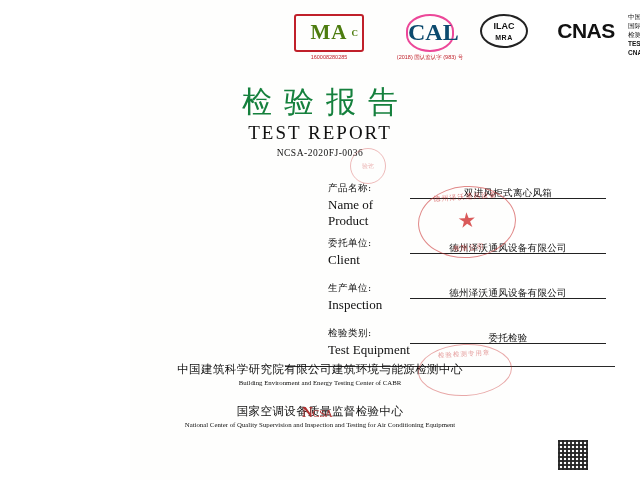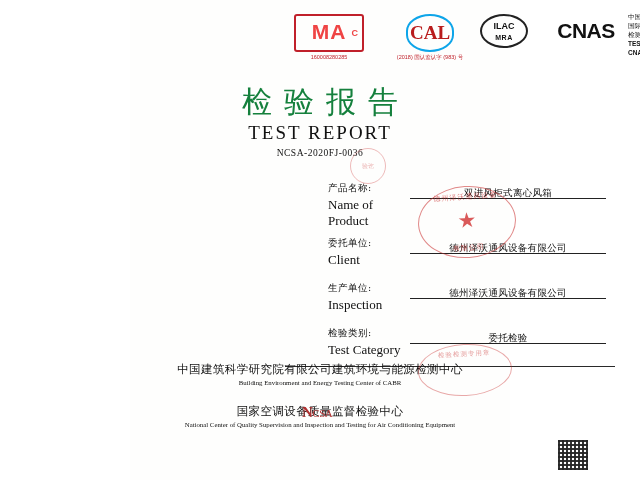--- a/index.html
+++ b/index.html
@@ -50,44 +50,44 @@
     white-space: nowrap;
     font-family: "Liberation Sans", sans-serif;
   }
 
   
   .ma-logo { left: 0px; width: 78px; }
   .ma-mark {
     width: 66px; height: 34px;
     border: 2px solid #c0202a;
     border-radius: 3px;
-    color: #ef4444;
+    color: #4d7c0f;
     font-weight: bold;
     font-size: 21px;
     line-height: 32px;
     letter-spacing: 1px;
-    font-family: Liberation Sans, sans-serif;
+    font-family: Liberation Serif, serif;
     position: relative;
   }
   .ma-mark .c-small {
     position: absolute;
     right: 3px; bottom: 1px;
     font-size: 9px;
     font-weight: bold;
   }
   .ma-logo .cap { color: #c0202a; }
 
   
   .cal-logo { left: 92px; width: 96px; }
   .cal-mark {
     width: 44px; height: 34px;
-    border: 2px solid #0ea5e9;
+    border: 2px solid #ec4899;
     border-radius: 50%/45%;
-    color: #b91c1c;
-    font-size: 19px;
+    color: #0c4a6e;
+    font-size: 24px;
     font-weight: bold;
     line-height: 33px;
     letter-spacing: 0px;
     font-family: "Liberation Serif", serif;
   }
   .cal-logo .cap { color: #c0202a; }
 
   
   .ilac-logo { left: 184px; width: 60px; }
   .ilac-mark {
@@ -404,21 +404,21 @@
         <span class="lab-en">Inspection</span>
       </div>
       <div class="value-wrap">
         <span class="value">德州泽沃通风设备有限公司</span>
       </div>
     </div>
 
     <div class="field" id="field-category">
       <div class="labels">
         <span class="lab-cn">检验类别:</span>
-        <span class="lab-en">Test Category</span>
+        <span class="lab-en">Test Equipment</span>
       </div>
       <div class="value-wrap">
         <span class="value">委托检验</span>
       </div>
     </div>
 
     <div class="divider"></div>
 
     <div class="org" id="org1">
       <span class="o-cn">中国建筑科学研究院有限公司建筑环境与能源检测中心</span>

